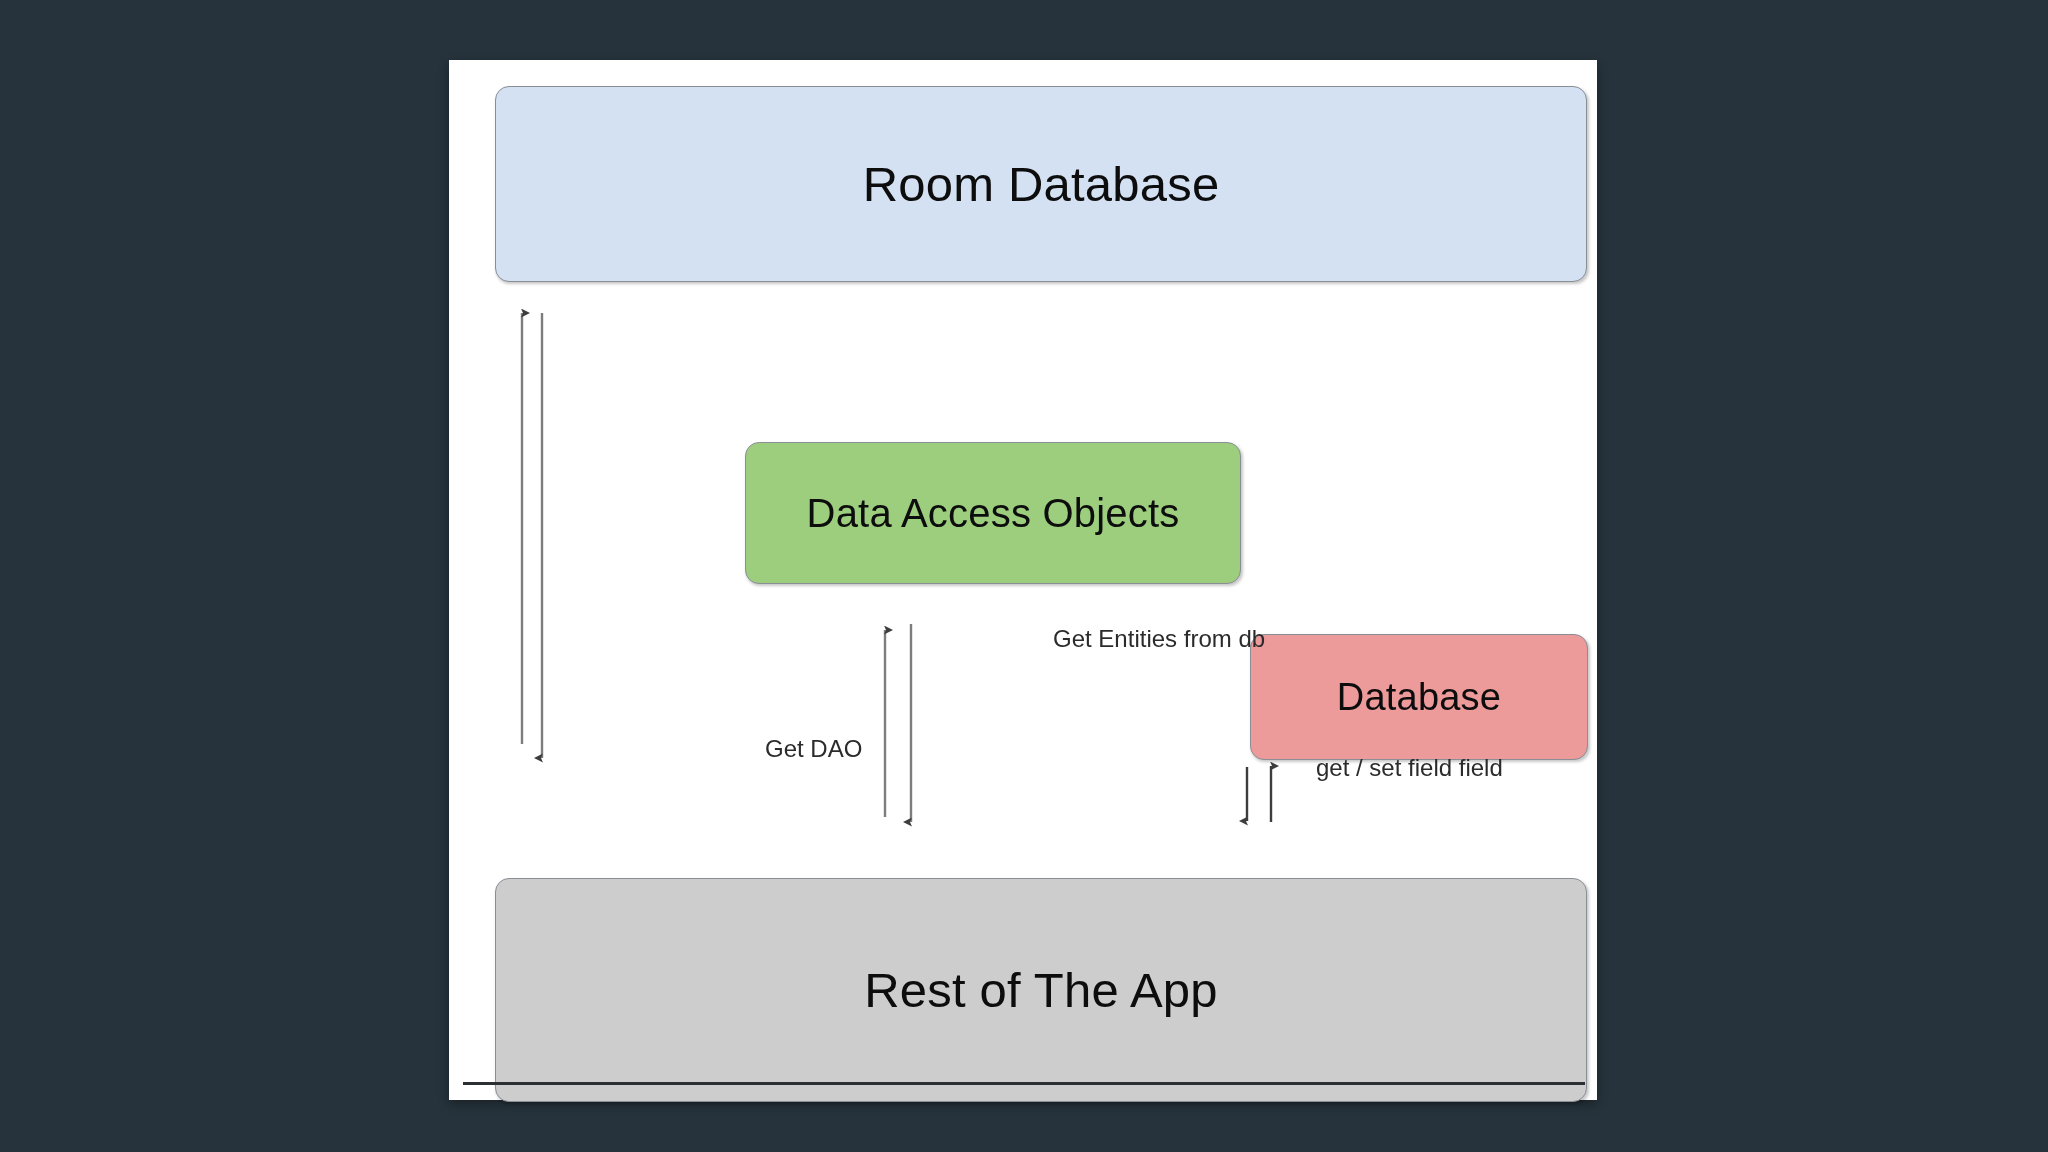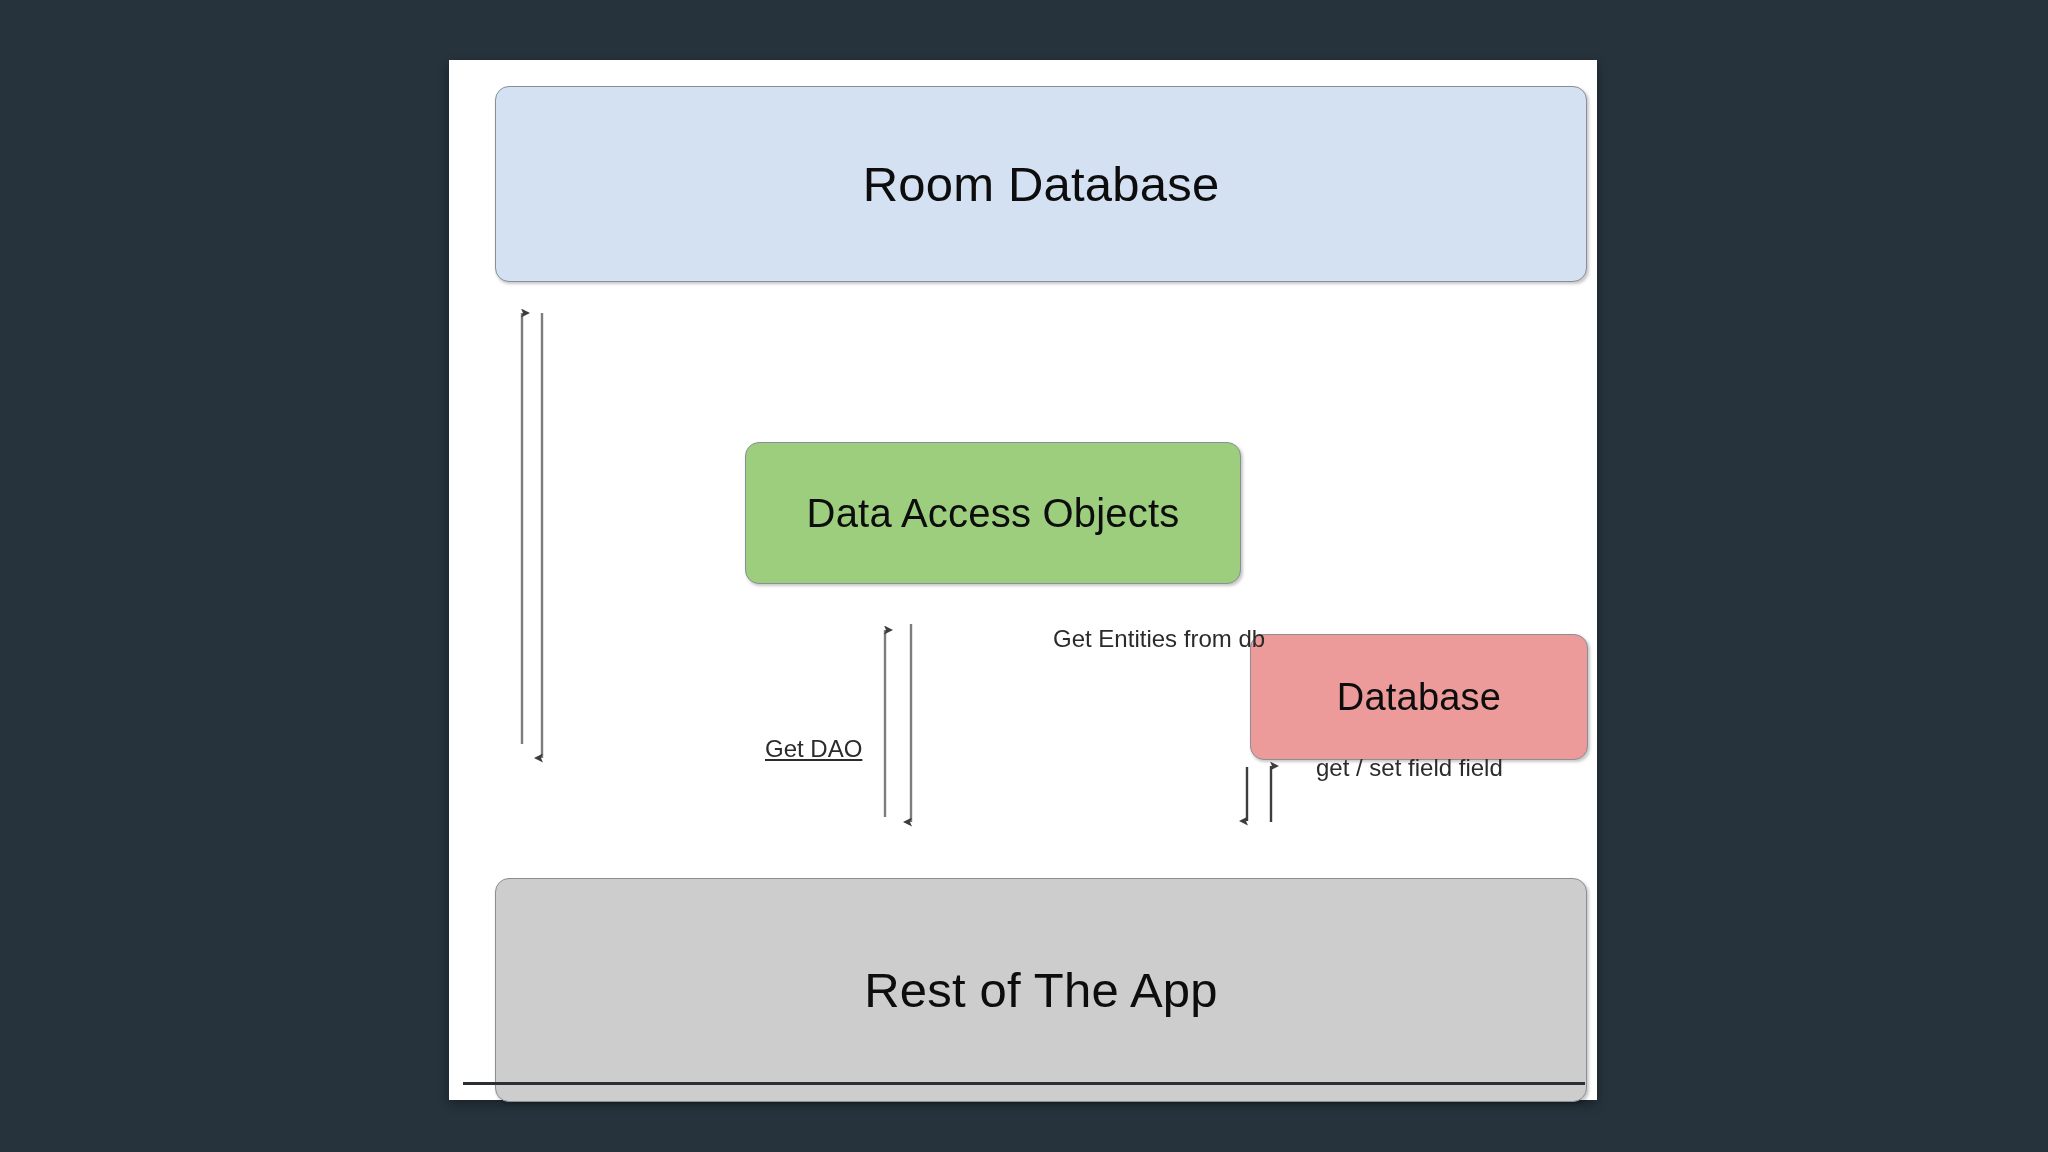--- a/index.html
+++ b/index.html
@@ -89,21 +89,21 @@
     pointer-events: none;
   }
   
   .edge-label {
     position: absolute;
     color: #2b2b2b;
     font-size: 24px;
     line-height: 31px;
     white-space: pre-line;
   }
-  #label-get-dao   { left: 316px; top: 673px; text-decoration: underline; }
+  #label-get-dao   { left: 316px; top: 673px; }
   #label-get-ent   { left: 596px; top: 563px; margin-left: 8px; }
   #label-persist   { left: 596px; top: 636px; }
   #label-getset    { left: 867px; top: 692px; }
 
   
   #bottom-rule {
     position: absolute;
     left: 14px;
     top: 1022px;
     width: 1122px;

